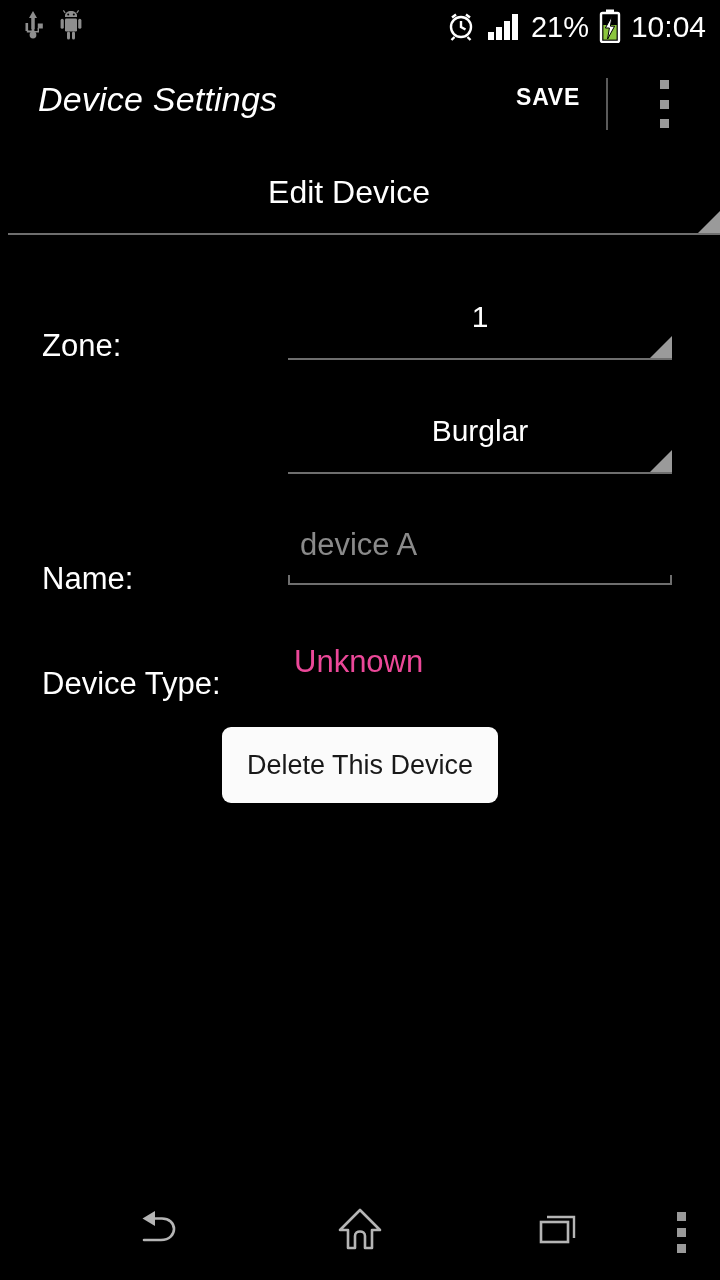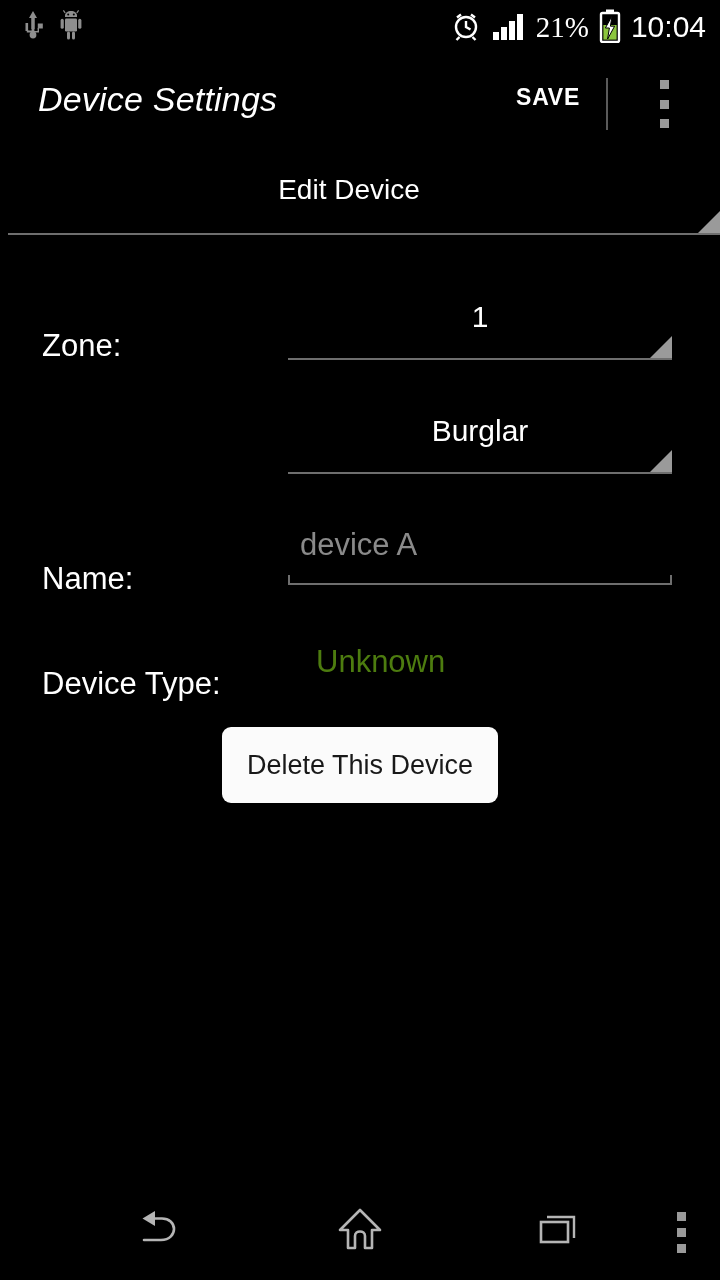--- a/index.html
+++ b/index.html
@@ -46,21 +46,20 @@
     color: #ffffff;
     letter-spacing: 0px;
     line-height: 1;
     padding-bottom: 2px;
   }
   #status-battery-pct {
     font-size: 29px;
     color: #ffffff;
     line-height: 1;
     padding-bottom: 2px;
-    font-family: Liberation Serif, serif;
   }
 
   
   #action-bar {
     position: absolute;
     left: 0; top: 56px;
     width: 720px; height: 88px;
   }
   #app-title {
     position: absolute;
@@ -112,21 +111,21 @@
     top: 160px;
     width: 712px;
     height: 75px;
   }
   #edit-device-spinner .sp-text {
     position: absolute;
     width: 682px;
     left: 0;
     top: 14px;
     text-align: center;
-    font-size: 28px;
+    font-size: 32px;
     color: #ffffff;
   }
   .spinner-underline {
     position: absolute;
     left: 0;
     bottom: 0;
     height: 2px;
     background: #6e6e6e;
   }
   .spinner-caret {
@@ -194,23 +193,23 @@
     bottom: 0;
     width: 2px;
     height: 10px;
     background: #6e6e6e;
   }
   .edittext-tick.left { left: 0; }
   .edittext-tick.right { right: 0; }
 
   #device-type-value {
     position: absolute;
-    left: 316px;
+    left: 294px;
     font-size: 31px;
-    color: #4d7c0f;
+    color: #ec4899;
   }
 
   
   #delete-device-button {
     position: absolute;
     left: 222px;
     top: 727px;
     width: 276px;
     height: 76px;
     background: #fbfbfb;

